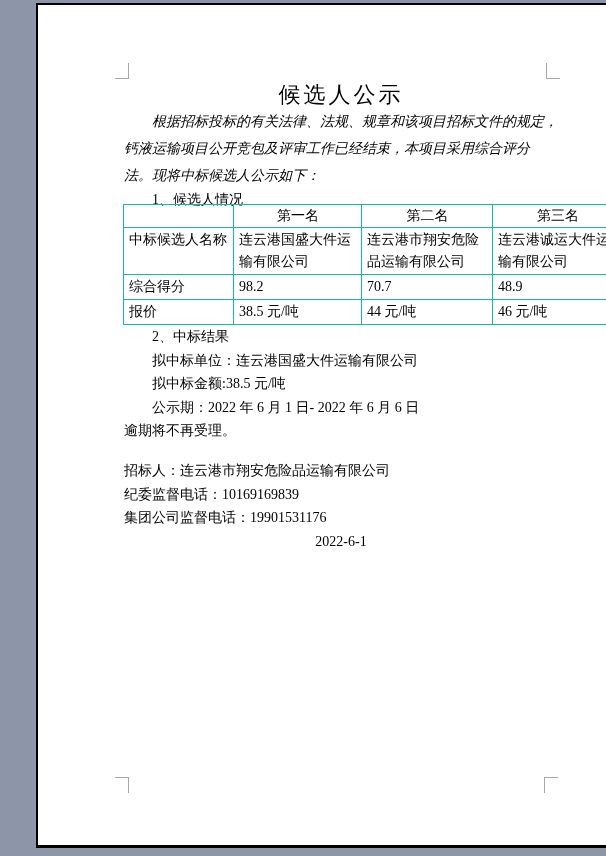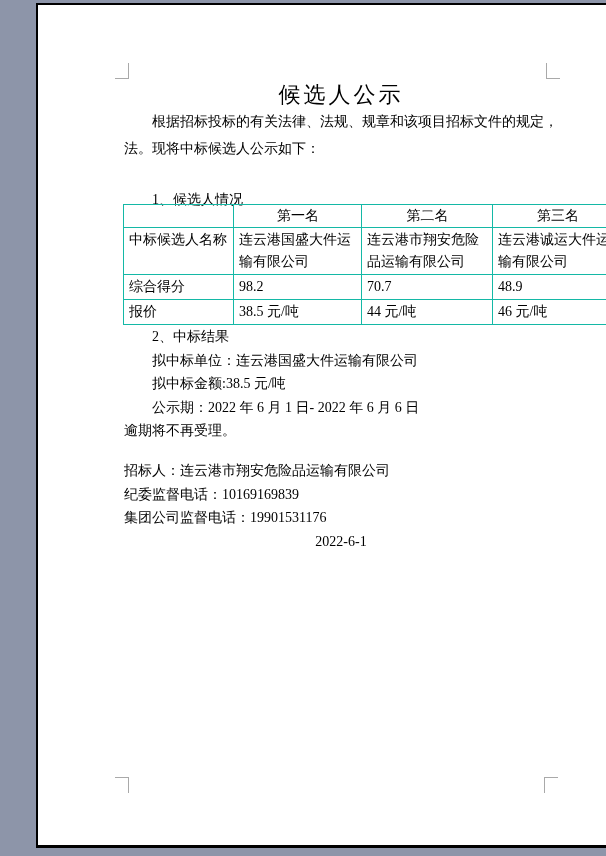--- a/index.html
+++ b/index.html
@@ -55,21 +55,21 @@
   .textblock {
     position: absolute;
     left: 86px;
     width: 460px;
     font-size: 14px;
   }
   .textblock .line {
     white-space: nowrap;
     line-height: 23.5px;
   }
-  .intro { top: 103px; }
+  .intro { top: 103px; font-style: italic; }
   .intro .line { line-height: 27px; }
   .heading1 { top: 183px; }
   .heading1 .line { line-height: 24px; }
   .lower { top: 320px; }
   .footerblock { top: 454px; }
   .indent { text-indent: 2em; }
   .centered { text-align: center; width: 434px; white-space: nowrap; }
 
   table.candidates {
     position: absolute;
@@ -101,20 +101,21 @@
 
     <div class="mark tl"></div>
     <div class="mark tr"></div>
     <div class="mark bl"></div>
     <div class="mark br"></div>
 
     <h1 class="doc-title">候选人公示</h1>
 
     <div class="textblock intro">
       <div class="line indent">根据招标投标的有关法律、法规、规章和该项目招标文件的规定，</div>
+      <div class="line">钙液运输项目公开竞包及评审工作已经结束，本项目采用综合评分</div>
       <div class="line">法。现将中标候选人公示如下：</div>
     </div>
 
     <div class="textblock heading1">
       <div class="line indent">1、候选人情况</div>
     </div>
 
     <table class="candidates">
       <colgroup>
         <col style="width:110px">

